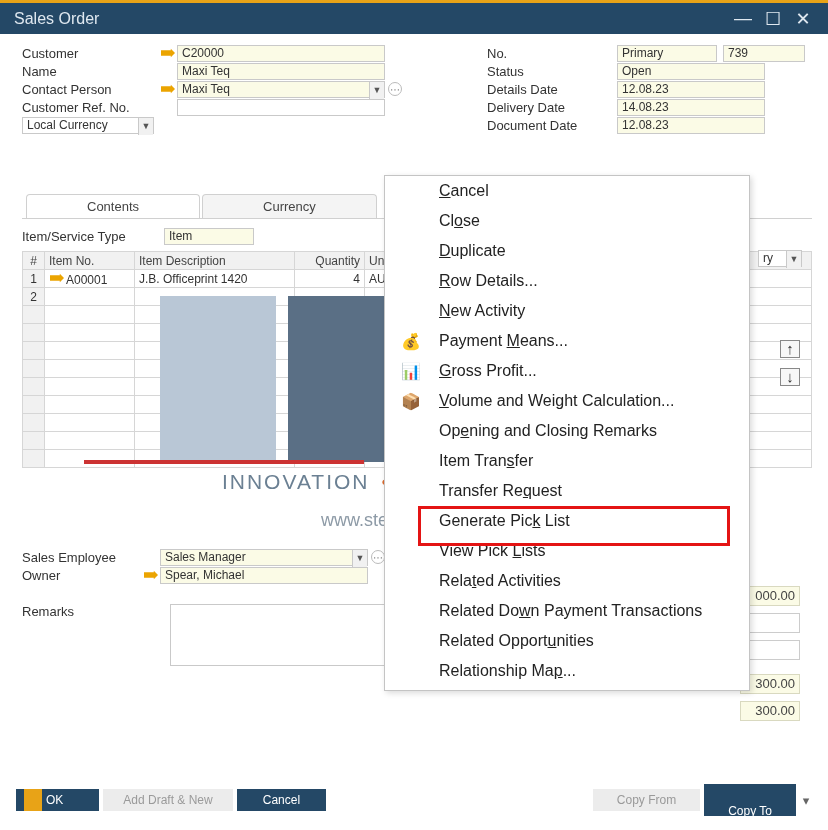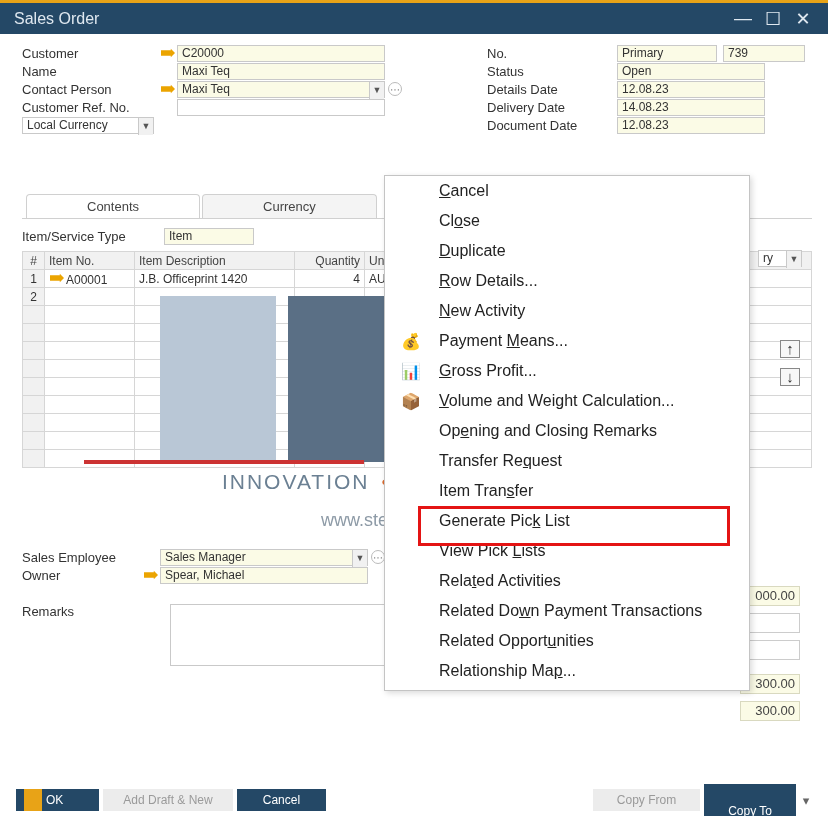--- a/index.html
+++ b/index.html
@@ -443,24 +443,24 @@
       <span><span class="u">G</span>ross Profit...</span>
     </div>
     <div class="itm">
       <span class="ico">📦</span>
       <span><span class="u">V</span>olume and Weight Calculation...</span>
     </div>
     <div class="itm">
       <span>Op<span class="u">e</span>ning and Closing Remarks</span>
     </div>
     <div class="itm">
+      <span>Item Tran<span class="u">s</span>fer</span>
+    </div>
+    <div class="itm">
       <span>Transfer Re<span class="u">q</span>uest</span>
-    </div>
-    <div class="itm">
-      <span>Item Tran<span class="u">s</span>fer</span>
     </div>
     <div class="itm">
       <span>Generate Pic<span class="u">k</span> List</span>
     </div>
     <div class="itm">
       <span>View Pick <span class="u">L</span>ists</span>
     </div>
     <div class="itm">
       <span>Rela<span class="u">t</span>ed Activities</span>
     </div>

